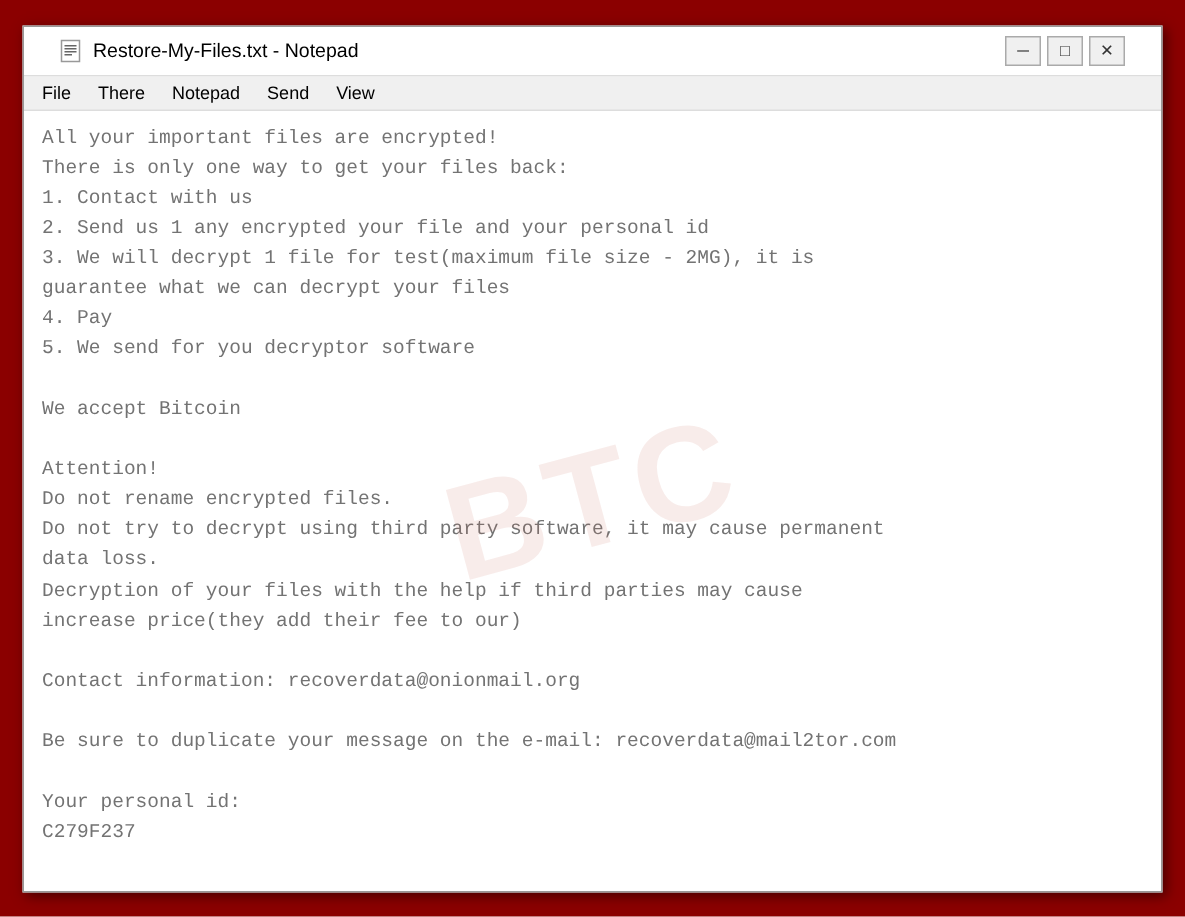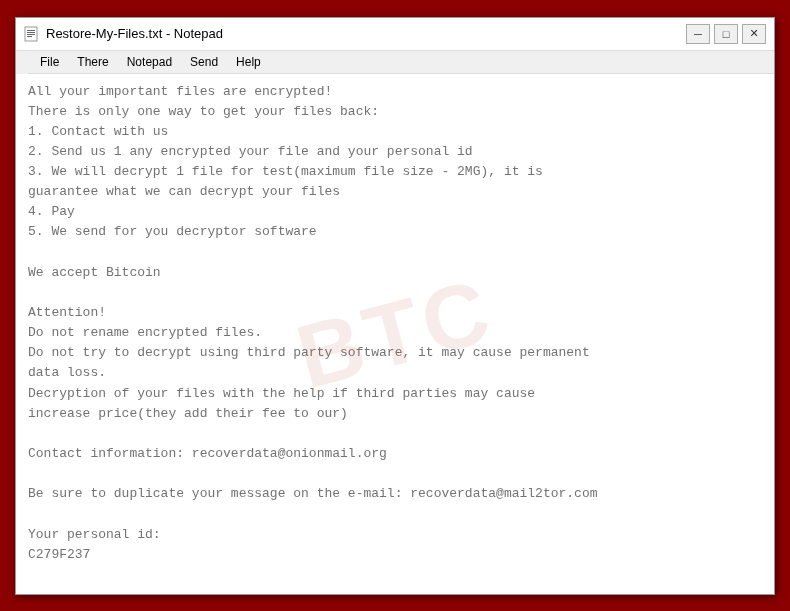--- a/index.html
+++ b/index.html
@@ -24,21 +24,21 @@
       border: 1px solid #999;
       box-shadow: 2px 2px 8px rgba(0,0,0,0.5);
       display: flex;
       flex-direction: column;
     }
 
     .title-bar {
       background: #fff;
       display: flex;
       align-items: center;
-      padding: 6px 8px;
+      padding: 6px 24px;
       border-bottom: 1px solid #ddd;
       user-select: none;
     }
 
     .title-bar-icon {
       width: 16px;
       height: 16px;
       margin-right: 6px;
       flex-shrink: 0;
     }
@@ -70,21 +70,20 @@
     .title-bar-btn.close-btn {
       background: #f0f0f0;
     }
 
     .menu-bar {
       background: #f0f0f0;
       display: flex;
       padding: 2px 4px;
       border-bottom: 1px solid #ddd;
       gap: 2px;
-      margin-left: 12px;
     }
 
     .menu-item {
       padding: 2px 8px;
       font-size: 12px;
       color: #000;
       cursor: pointer;
     }
 
     .content-area {
@@ -140,21 +139,21 @@
       <div class="title-bar-btn">□</div>
       <div class="title-bar-btn close-btn">✕</div>
     </div>
   </div>
 
   <div class="menu-bar">
     <span class="menu-item">File</span>
     <span class="menu-item">There</span>
     <span class="menu-item">Notepad</span>
     <span class="menu-item">Send</span>
-    <span class="menu-item">Help</span>
+    <span class="menu-item">View</span>
   </div>
 
   <div class="content-area">
     <div class="watermark">BTC</div>
     <pre class="notepad-text">All your important files are encrypted!
 There is only one way to get your files back:
 1. Contact with us
 2. Send us 1 any encrypted your file and your personal id
 3. We will decrypt 1 file for test(maximum file size - 2MG), it is
 guarantee what we can decrypt your files

